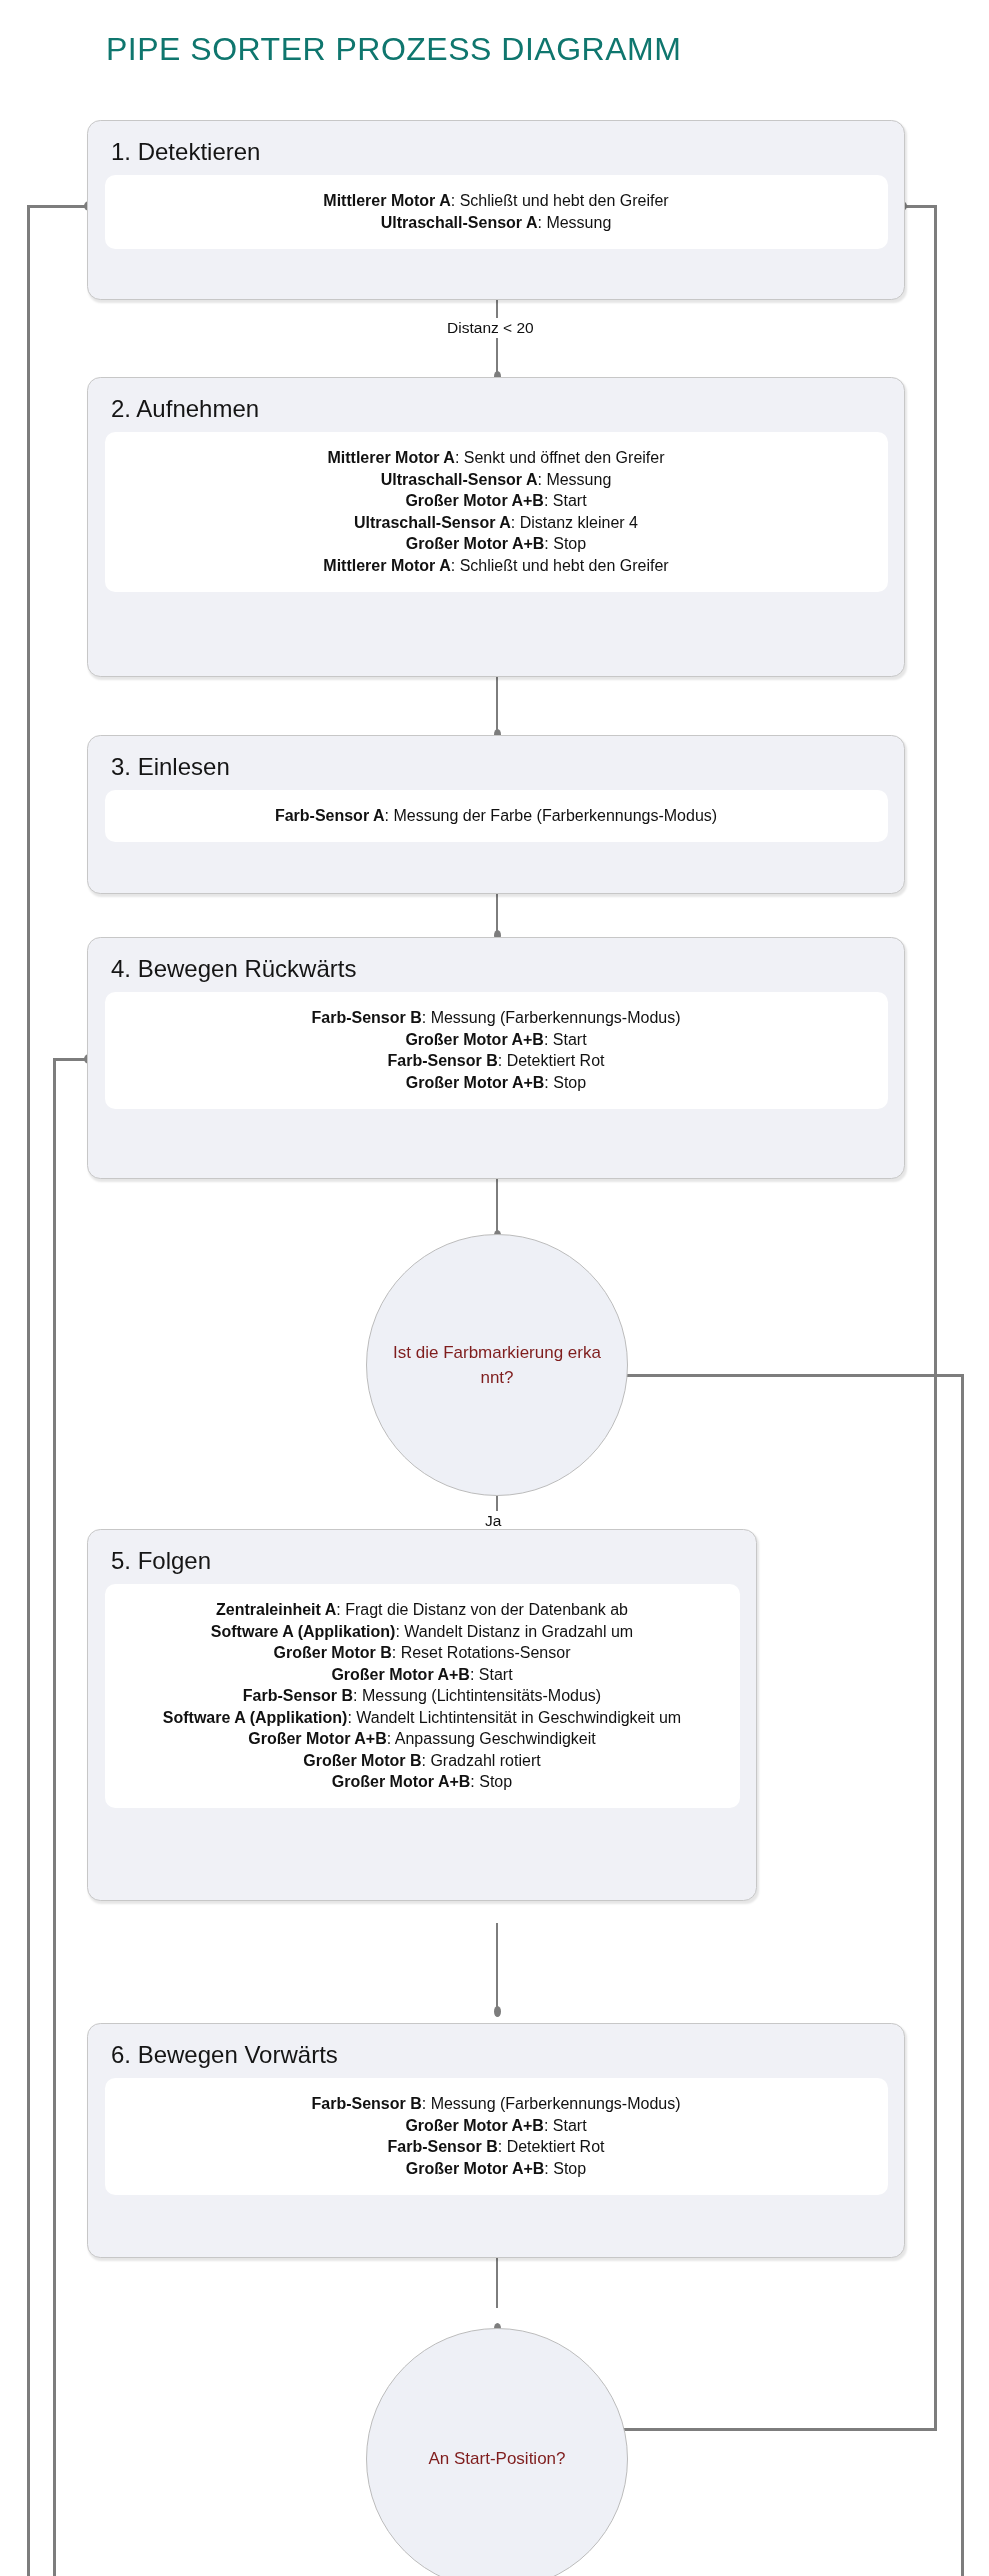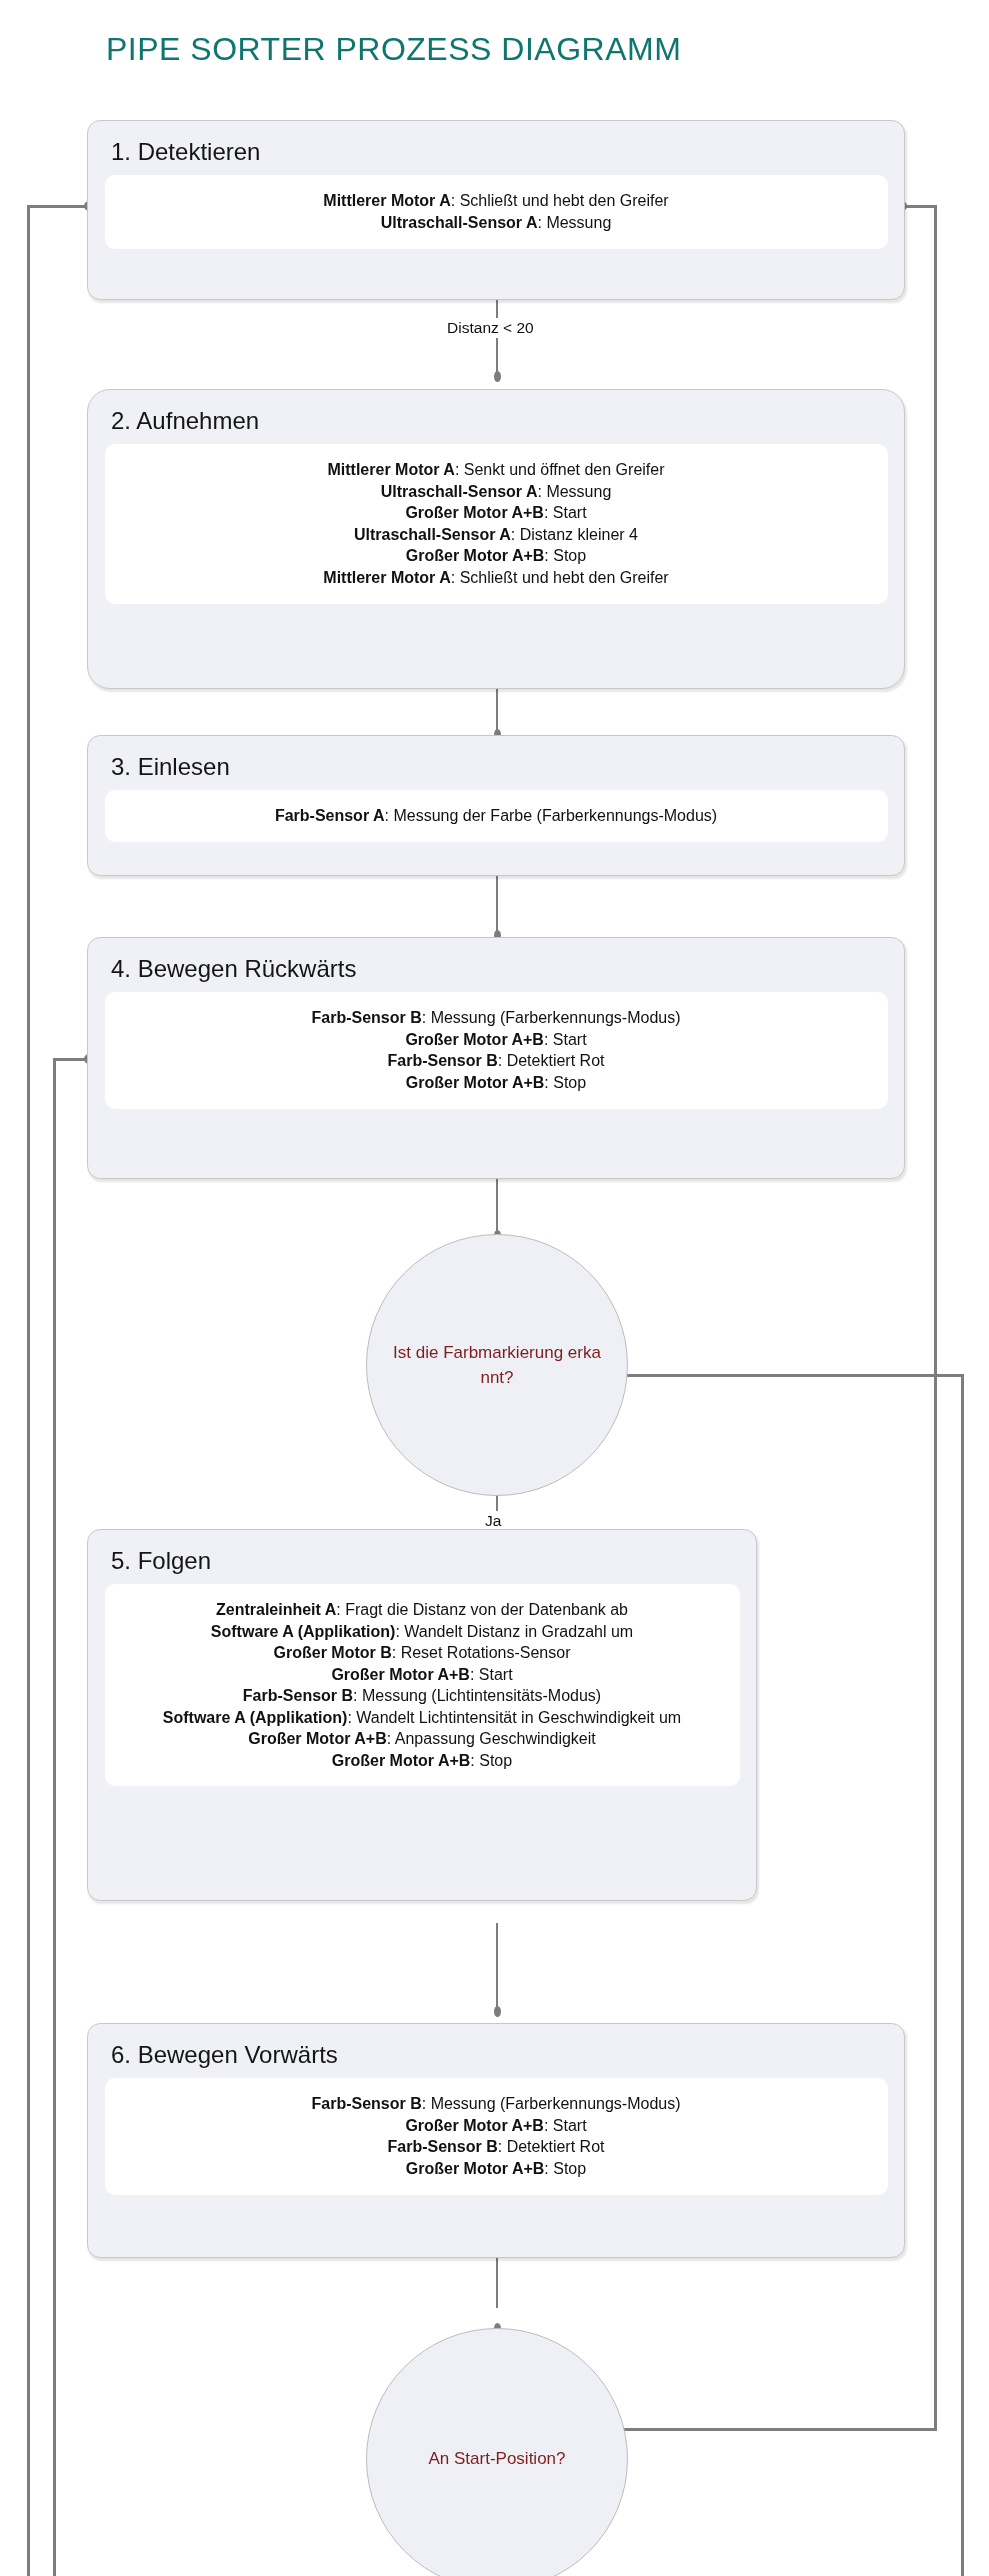--- a/index.html
+++ b/index.html
@@ -117,33 +117,33 @@
   <div class="dot" style="left:84px;top:201px;"></div>
 
   <div class="step" id="step-1" style="left:87px;top:120px;width:818px;height:180px;">
     <div class="step-title">1. Detektieren</div>
     <div class="step-body">
         <div class="line"><b>Mittlerer Motor A</b><span>: Schließt und hebt den Greifer</span></div>
         <div class="line"><b>Ultraschall-Sensor A</b><span>: Messung</span></div>
       </div>
   </div>
 
-  <div class="step" id="step-2" style="left:87px;top:389px;width:818px;height:300px;border-radius:23px;">
+  <div class="step" id="step-2" style="left:87px;top:377px;width:818px;height:300px;">
     <div class="step-title">2. Aufnehmen</div>
     <div class="step-body">
         <div class="line"><b>Mittlerer Motor A</b><span>: Senkt und öffnet den Greifer</span></div>
         <div class="line"><b>Ultraschall-Sensor A</b><span>: Messung</span></div>
         <div class="line"><b>Großer Motor A+B</b><span>: Start</span></div>
         <div class="line"><b>Ultraschall-Sensor A</b><span>: Distanz kleiner 4</span></div>
         <div class="line"><b>Großer Motor A+B</b><span>: Stop</span></div>
         <div class="line"><b>Mittlerer Motor A</b><span>: Schließt und hebt den Greifer</span></div>
       </div>
   </div>
 
-  <div class="step" id="step-3" style="left:87px;top:735px;width:818px;height:141px;">
+  <div class="step" id="step-3" style="left:87px;top:735px;width:818px;height:159px;">
     <div class="step-title">3. Einlesen</div>
     <div class="step-body">
         <div class="line"><b>Farb-Sensor A</b><span>: Messung der Farbe (Farberkennungs-Modus)</span></div>
       </div>
   </div>
 
   <div class="step" id="step-4" style="left:87px;top:937px;width:818px;height:242px;">
     <div class="step-title">4. Bewegen Rückwärts</div>
     <div class="step-body">
         <div class="line"><b>Farb-Sensor B</b><span>: Messung (Farberkennungs-Modus)</span></div>
@@ -156,20 +156,21 @@
   <div class="step" id="step-5" style="left:87px;top:1529px;width:670px;height:372px;">
     <div class="step-title">5. Folgen</div>
     <div class="step-body">
         <div class="line"><b>Zentraleinheit A</b><span>: Fragt die Distanz von der Datenbank ab</span></div>
         <div class="line"><b>Software A (Applikation)</b><span>: Wandelt Distanz in Gradzahl um</span></div>
         <div class="line"><b>Großer Motor B</b><span>: Reset Rotations-Sensor</span></div>
         <div class="line"><b>Großer Motor A+B</b><span>: Start</span></div>
         <div class="line"><b>Farb-Sensor B</b><span>: Messung (Lichtintensitäts-Modus)</span></div>
         <div class="line"><b>Software A (Applikation)</b><span>: Wandelt Lichtintensität in Geschwindigkeit um</span></div>
         <div class="line"><b>Großer Motor A+B</b><span>: Anpassung Geschwindigkeit</span></div>
+        <div class="line"><b>Großer Motor B</b><span>: Gradzahl rotiert</span></div>
         <div class="line"><b>Großer Motor A+B</b><span>: Stop</span></div>
       </div>
   </div>
 
   <div class="step" id="step-6" style="left:87px;top:2011px;width:818px;height:235px;margin-top:12px;">
     <div class="step-title">6. Bewegen Vorwärts</div>
     <div class="step-body">
         <div class="line"><b>Farb-Sensor B</b><span>: Messung (Farberkennungs-Modus)</span></div>
         <div class="line"><b>Großer Motor A+B</b><span>: Start</span></div>
         <div class="line"><b>Farb-Sensor B</b><span>: Detektiert Rot</span></div>

